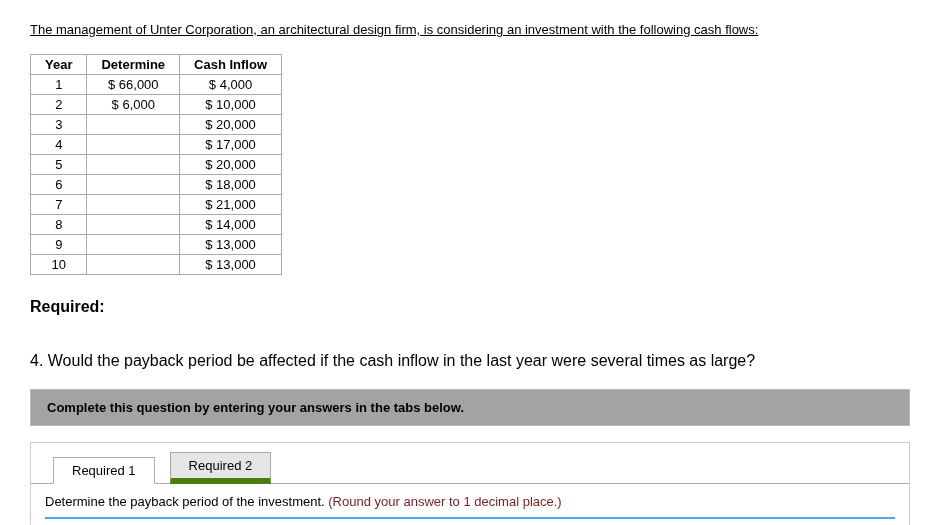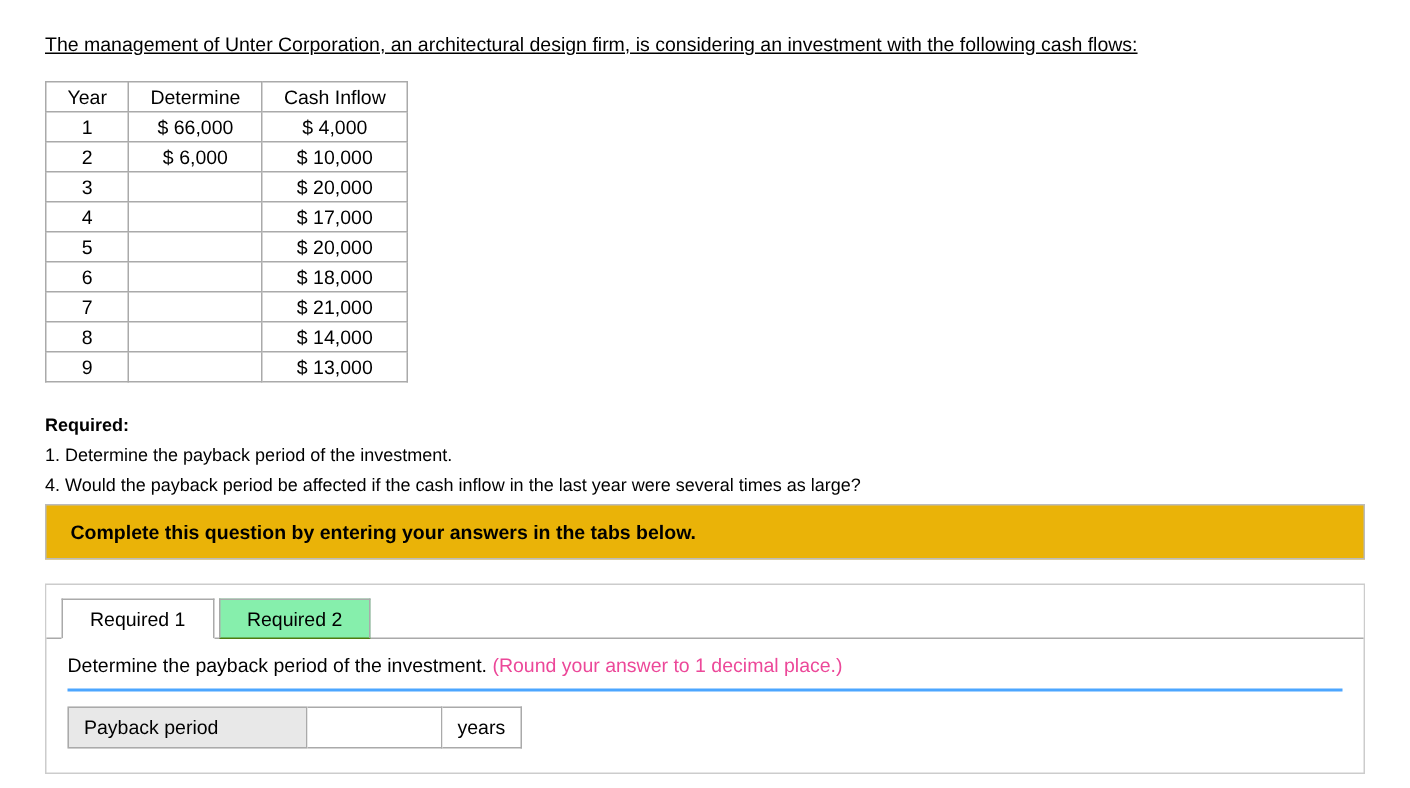--- a/index.html
+++ b/index.html
@@ -27,36 +27,36 @@
       margin-bottom: 18px;
       font-size: 13px;
     }
     .cash-flow-table th,
     .cash-flow-table td {
       border: 1px solid #aaa;
       padding: 2px 14px;
       text-align: center;
     }
     .cash-flow-table th {
-      font-weight: normal;
+      font-weight: bold;
       background: #fff;
     }
     .cash-flow-table td:first-child {
       text-align: center;
     }
     .required-section {
-      margin-bottom: 2px;
-      font-size: 12px;
+      margin-bottom: 15px;
+      font-size: 16px;
       line-height: 1.7;
     }
     .required-section strong {
       font-weight: bold;
     }
     .instruction-box {
-      background: #eab308;
+      background: #a3a3a3;
       border: 1px solid #bbb;
       padding: 10px 16px;
       margin-bottom: 16px;
       font-size: 13px;
       font-weight: bold;
     }
     .answer-row {
       display: flex;
       align-items: center;
       gap: 0;
@@ -104,24 +104,25 @@
     .tab-btn {
       border: 1px solid #aaa;
       border-bottom: 1px solid #fff;
       padding: 5px 18px;
       cursor: pointer;
       font-size: 13px;
       background: #fff;
       margin-right: 3px;
       position: relative;
       bottom: -1px;
+      margin-left: 12px;
     }
     .tab-btn.inactive {
-      border-bottom: 1px solid #4d7c0f;
-      background: #86efac;
+      border-bottom: 6px solid #4d7c0f;
+      background: #e5e5e5;
     }
     .tab-separator {
       border-top: 1px solid #aaa;
       width: 100%;
     }
     .tab-panel {
       padding: 10px 14px 16px 14px;
     }
     .tab-question {
       font-size: 13px;
@@ -182,45 +183,50 @@
       <tr>
         <td>8</td>
         <td></td>
         <td>$ 14,000</td>
       </tr>
       <tr>
         <td>9</td>
         <td></td>
         <td>$ 13,000</td>
       </tr>
+      <tr>
+        <td>10</td>
+        <td></td>
+        <td>$ 13,000</td>
+      </tr>
     </tbody>
 </table>
 
 <div class="required-section">
   <strong>Required:</strong><br>
-  <span>1. Determine the payback period of the investment.</span><br>
+  <br>
   <span>4. Would the payback period be affected if the cash inflow in the last year were several times as large?</span>
 </div>
 
 <div class="instruction-box">
   <span>Complete this question by entering your answers in the tabs below.</span>
 </div>
 
 <div class="tabs-wrapper">
 
   <div class="tabs-row-outer">
     <div class="tab-btn">Required 1</div>
     <div class="tab-btn inactive">Required 2</div>
   </div>
   <div class="tab-separator"></div>
 
   <div class="tab-panel">
     <div class="tab-question">
       <span>Determine the payback period of the investment.</span>
-      <span style="color:#ec4899;text-align:right;">(Round your answer to 1 decimal place.)</span>
+      <span style="color:#7f1d1d;text-align:right;">(Round your answer to 1 decimal place.)</span>
     </div>
 
     <div class="answer-row">
       <div class="answer-label">
         <span>Payback period</span>
       </div>
       <input class="answer-input" type="text" value="" style="">
       <div class="answer-unit">
         <span>years</span>
       </div>

